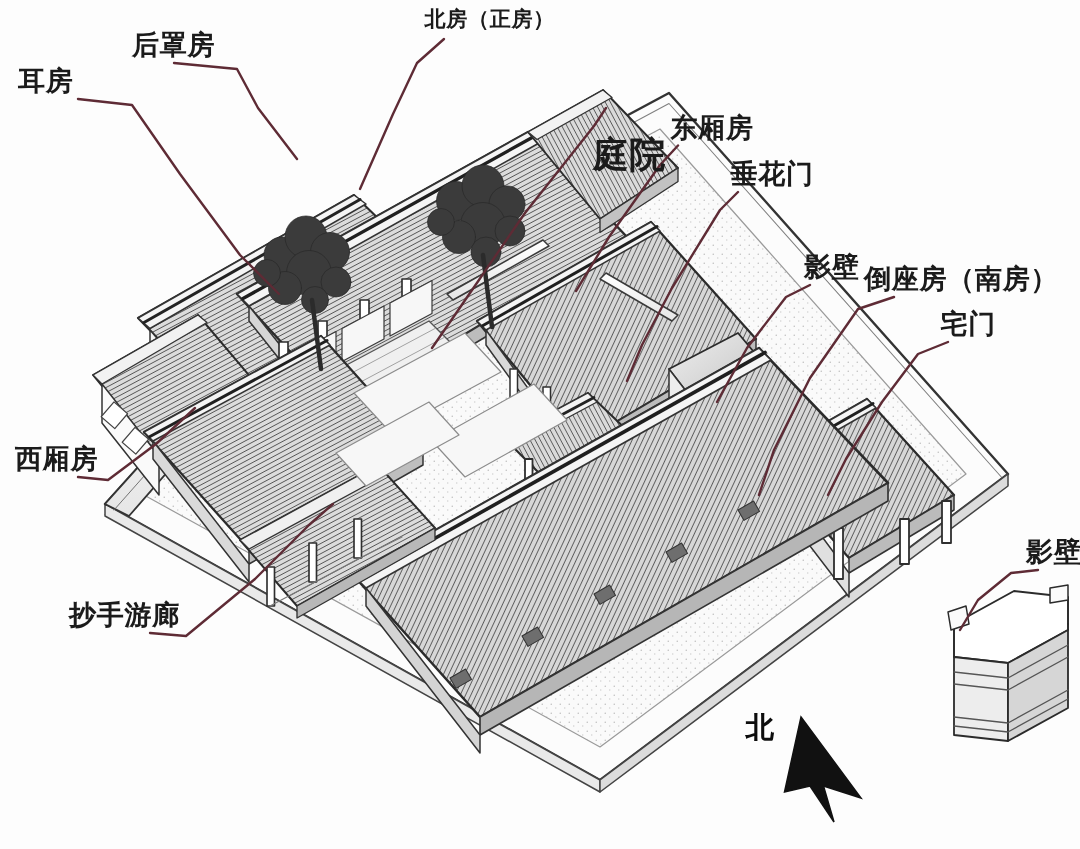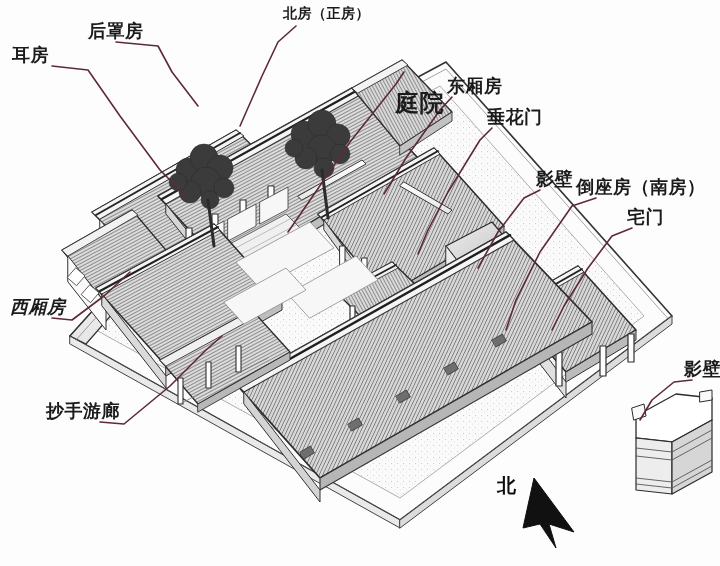--- a/index.html
+++ b/index.html
@@ -278,20 +278,20 @@
   <div id="labels">
       <div class="label" style="left: 12px; top: 46px; font-size: 18px; color: rgb(27, 27, 27);">耳房</div>
       <div class="label" style="left: 64px; top: 22px; font-size: 18px; color: rgb(27, 27, 27); margin-left: 24px;">后罩房</div>
       <div class="label" style="left: 283px; top: 6px; font-size: 14px; color: rgb(27, 27, 27);">北房（正房）</div>
       <div class="label" style="left: 395px; top: 52px; font-size: 24px; color: rgb(27, 27, 27); margin-top: 39px;">庭院</div>
       <div class="label" style="left: 447px; top: 77px; font-size: 18px; color: rgb(27, 27, 27);">东厢房</div>
       <div class="label" style="left: 487px; top: 108px; font-size: 18px; color: rgb(27, 27, 27);">垂花门</div>
       <div class="label" style="left: 536px; top: 170px; font-size: 18px; color: rgb(27, 27, 27);">影壁</div>
       <div class="label" style="left: 576px; top: 178px; font-size: 18px; color: rgb(27, 27, 27);">倒座房（南房）</div>
       <div class="label" style="left: 627px; top: 208px; font-size: 18px; color: rgb(27, 27, 27);">宅门</div>
-      <div class="label" style="left: 10px; top: 298px; font-size: 18px; color: rgb(27, 27, 27); font-style: italic;">西厢房</div>
+      <div class="label" style="left: 10px; top: 298px; font-size: 18px; color: rgb(27, 27, 27);">西厢房</div>
       <div class="label" style="left: 36px; top: 402px; font-size: 18px; color: rgb(27, 27, 27); margin-left: 10px;">抄手游廊</div>
       <div class="label" style="left: 684px; top: 360px; font-size: 18px; color: rgb(27, 27, 27);">影壁</div>
     </div>
 
   <span class="compass-label" style="left: 497px; top: 476px;">北</span>
 
 </div>
 
 </body></html>

